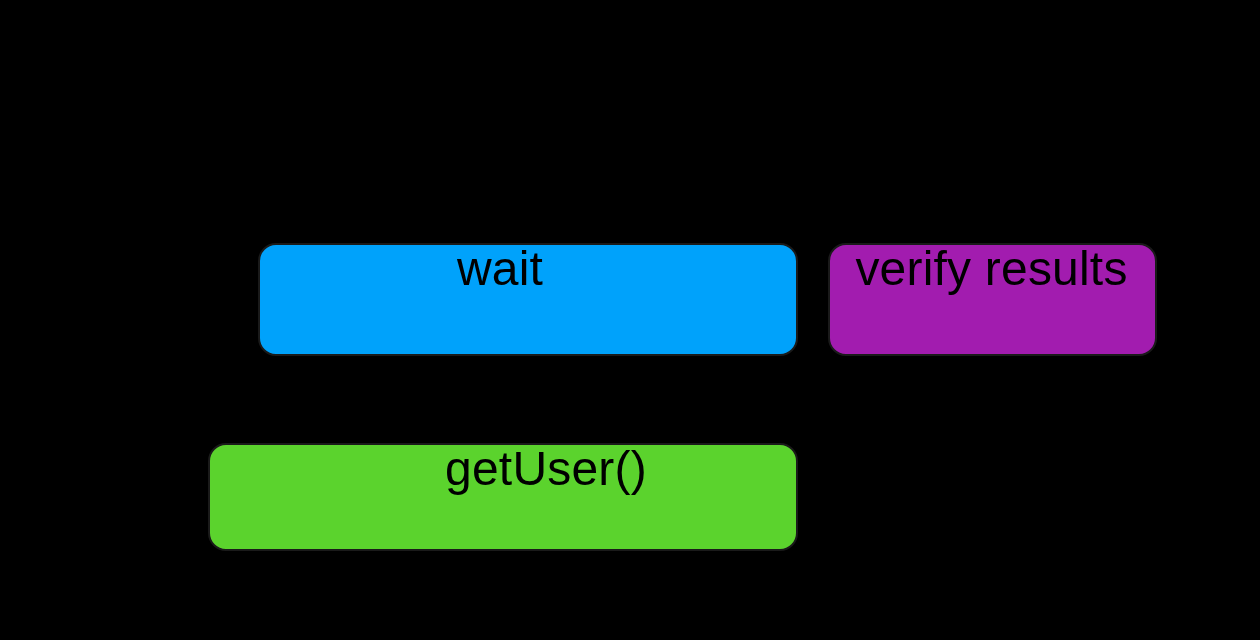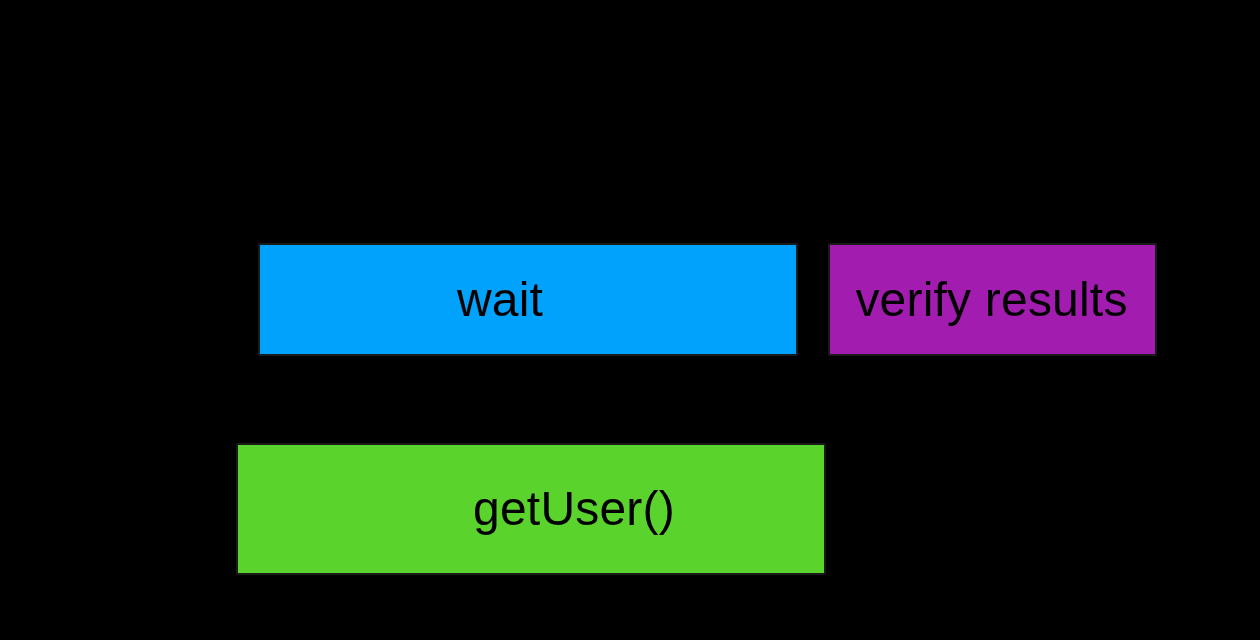--- a/index.html
+++ b/index.html
@@ -12,23 +12,22 @@
     width: 1260px;
     height: 640px;
     background: #000000;
     overflow: hidden;
     font-family: "Liberation Sans", sans-serif;
   }
   .node {
     position: absolute;
     box-sizing: border-box;
     border: 2px solid #1a1a1a;
-    border-radius: 2px;
+    border-radius: 18px;
     display: flex;
-    align-items: center;
     justify-content: center;
   }
   .node-label {
     color: #000000;
     font-family: "Liberation Sans", sans-serif;
     font-size: 48px;
     font-weight: 400;
     line-height: 1;
     white-space: nowrap;
     letter-spacing: 0.2px;
@@ -56,23 +55,22 @@
   }
   #node-verify .node-label {
     transform: translateX(-1px);
   }
 
   
   #node-getuser {
     left: 208px;
     top: 443px;
     width: 590px;
-    height: 132px;
+    height: 108px;
     background: #5BD32D;
-    margin-left: 28px;
   }
   #node-getuser .node-label {
     transform: translateX(43px);
   }
 </style>
 </head>
 <body>
 
 <div id="canvas">
 

